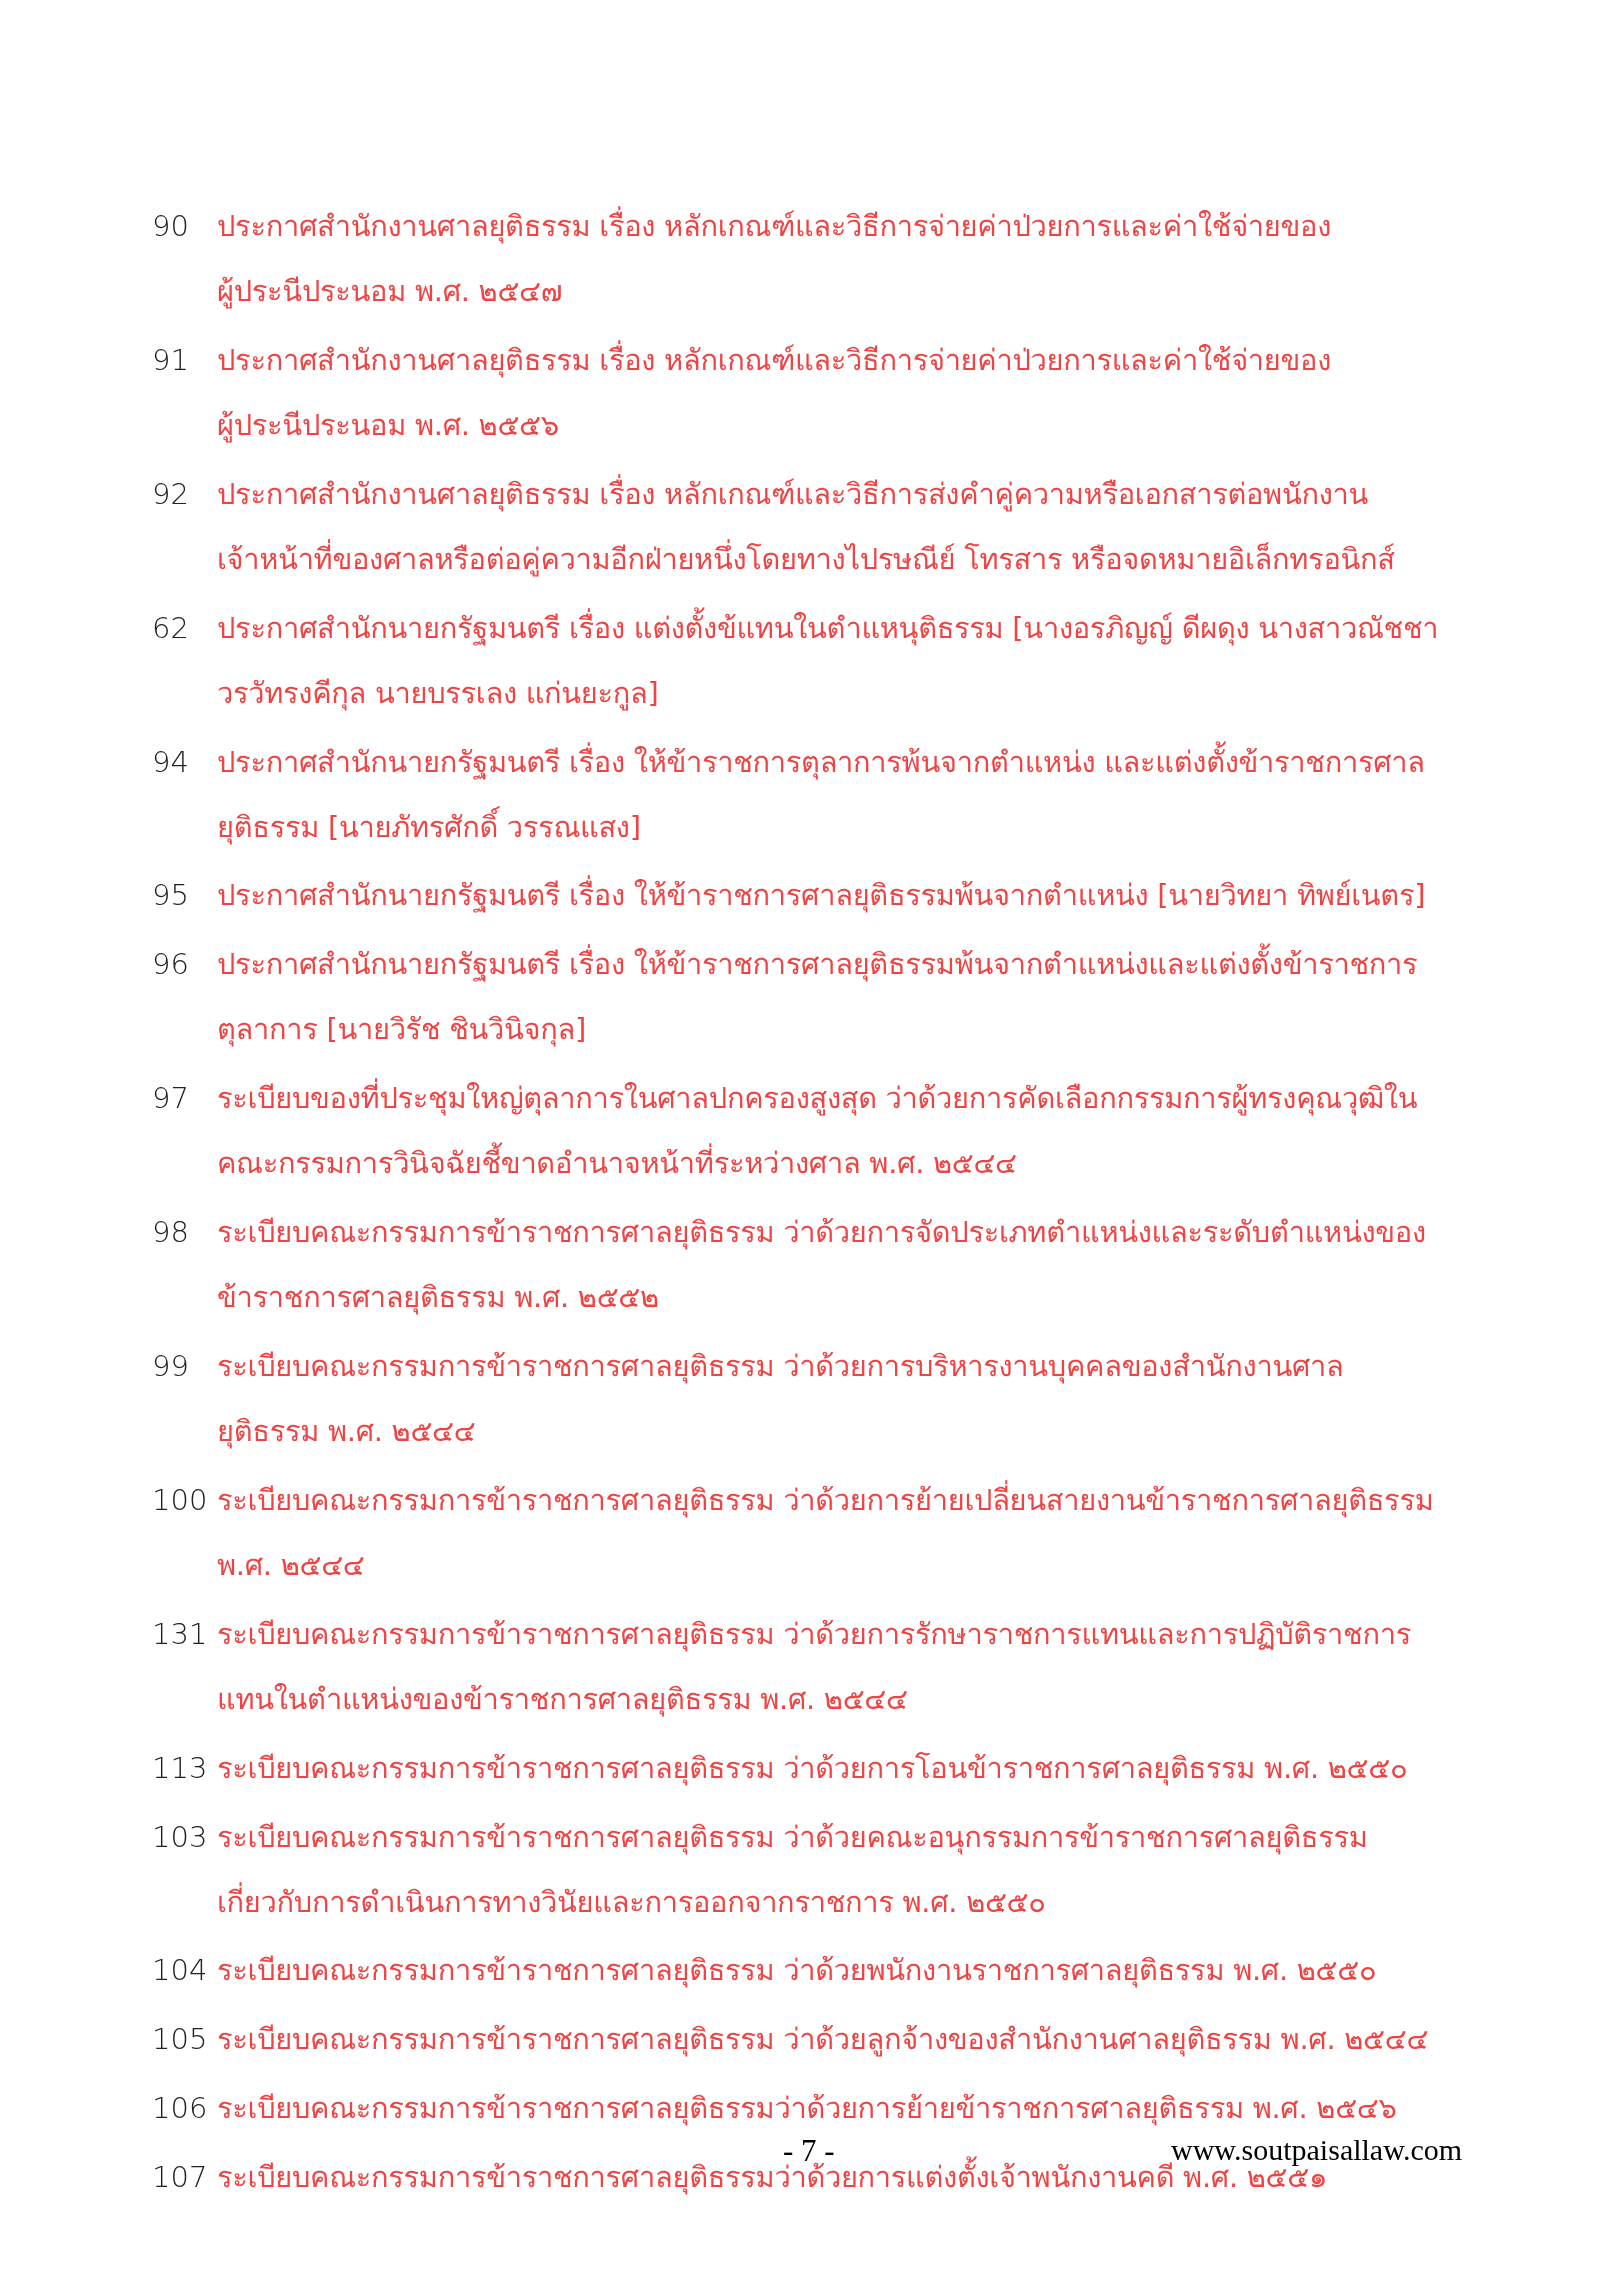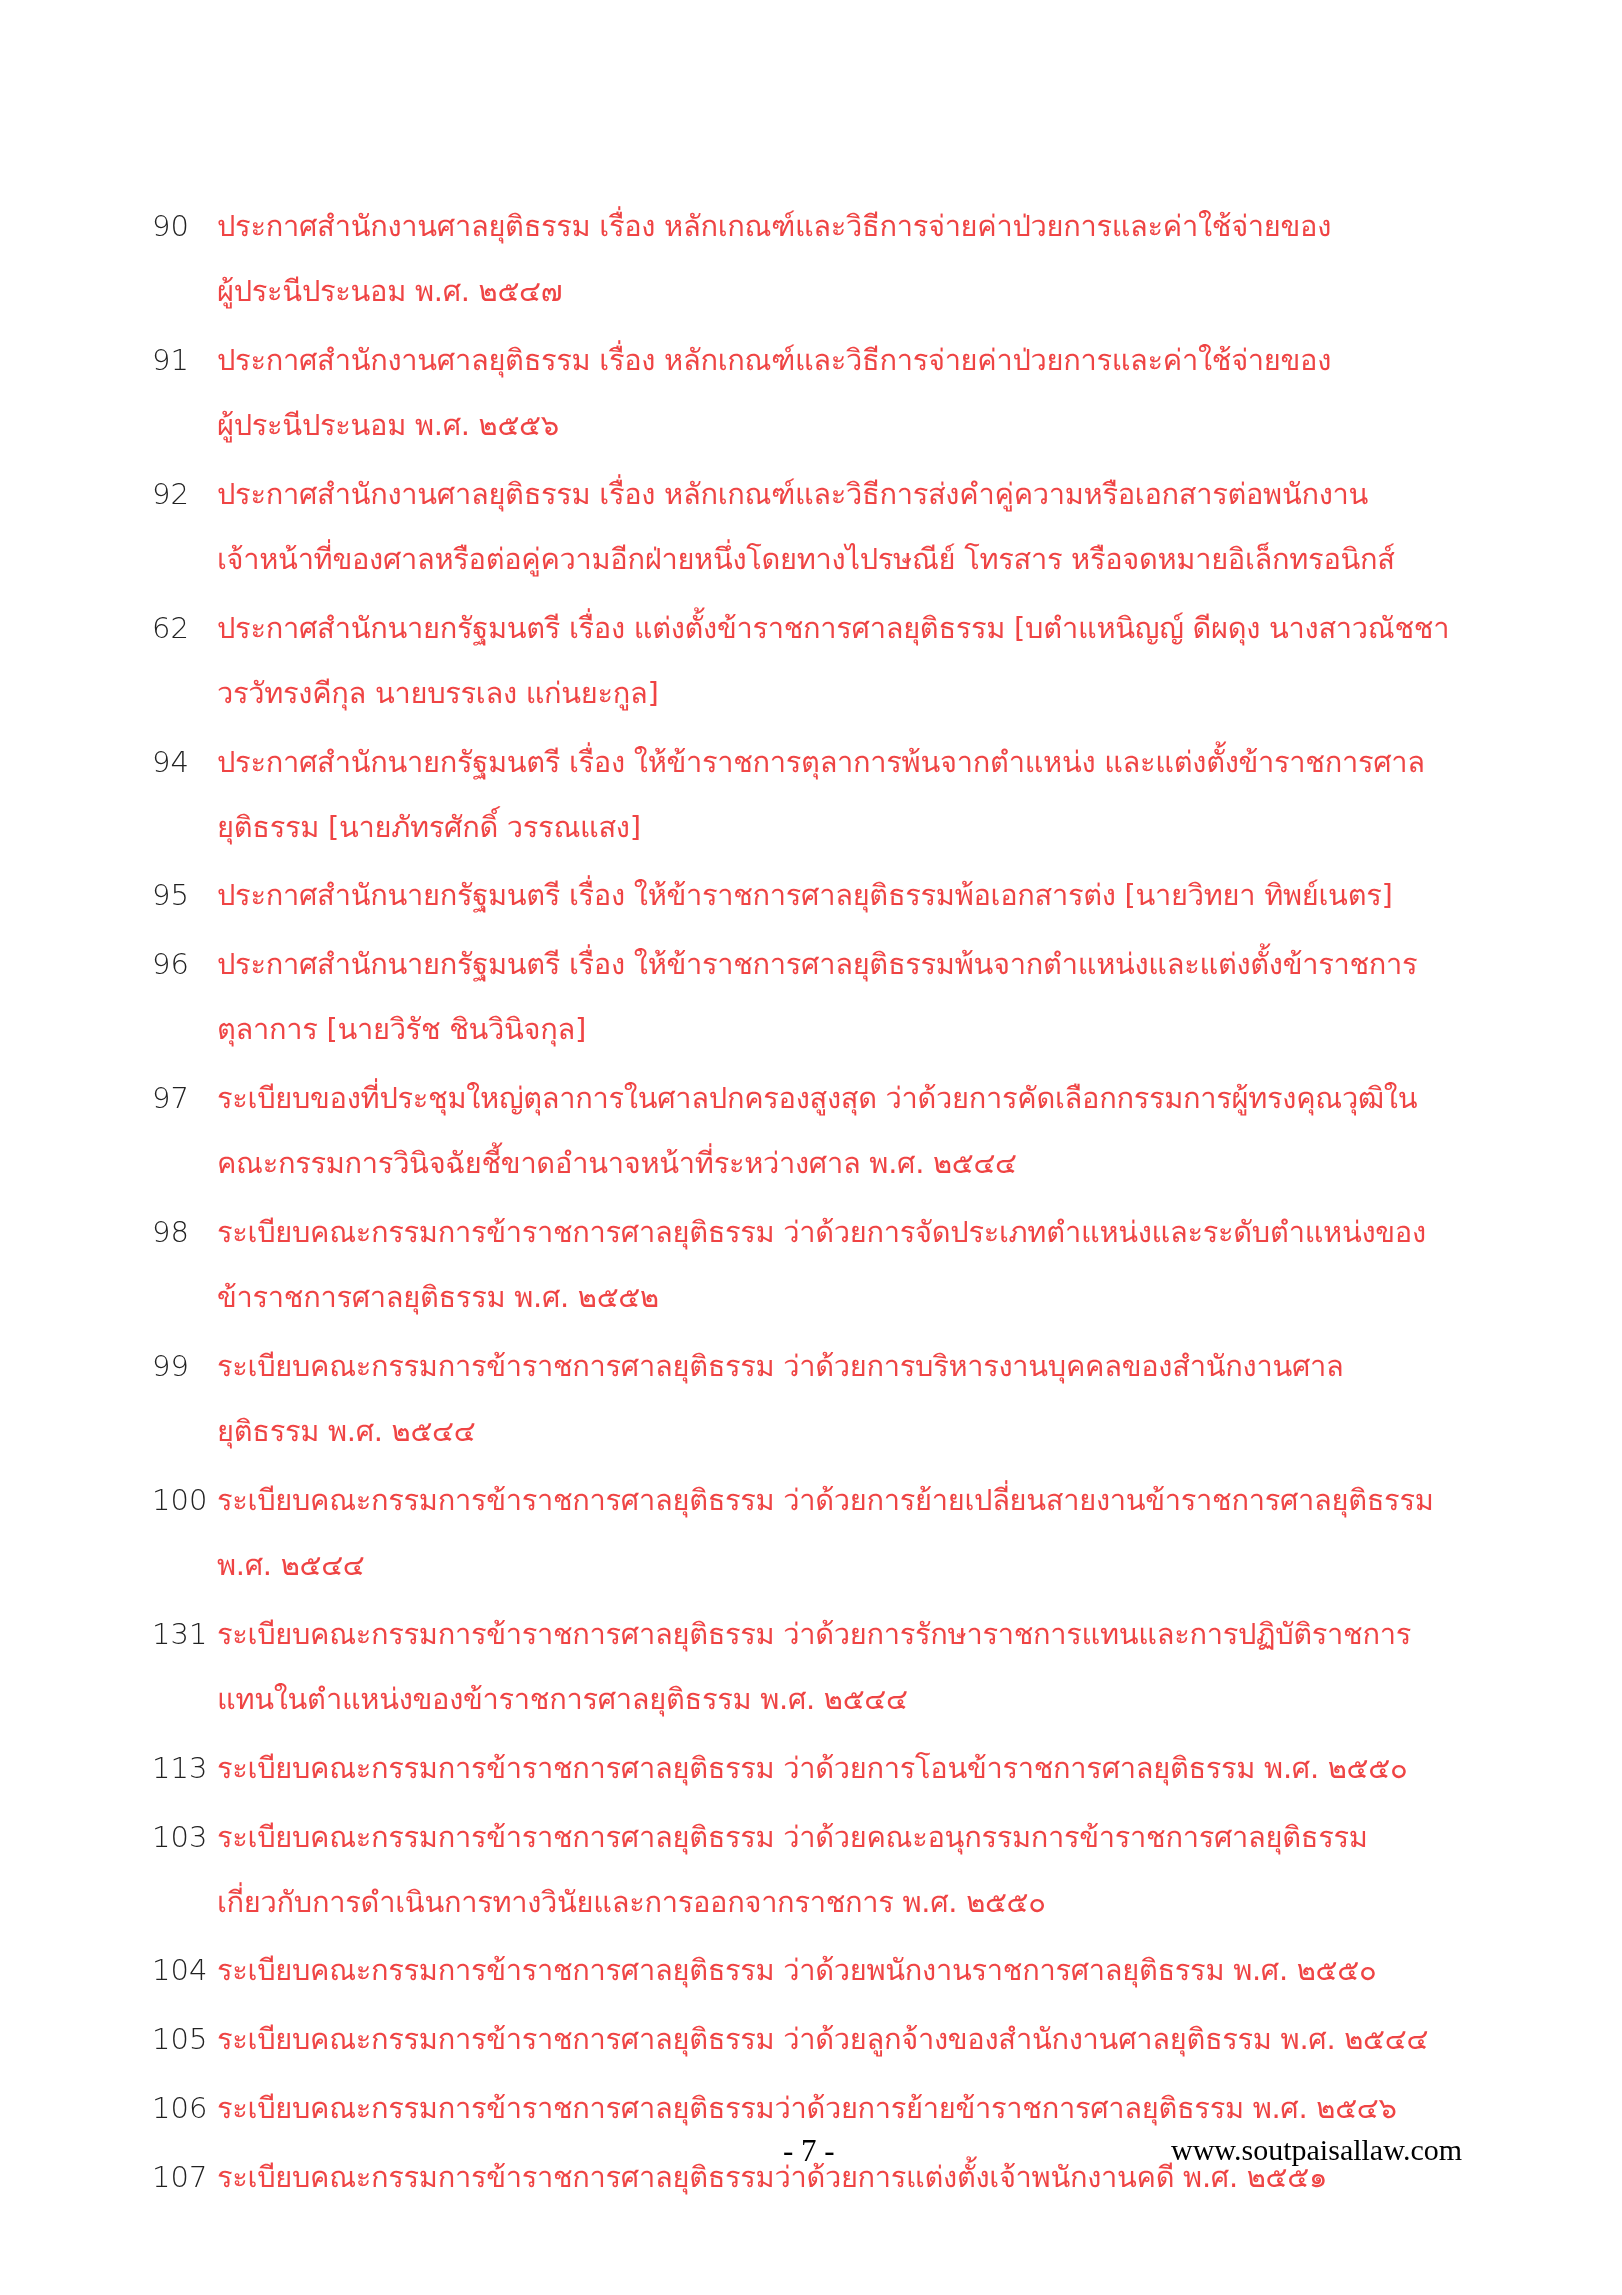--- a/index.html
+++ b/index.html
@@ -35,35 +35,35 @@
       <div class="item">
         <div class="num">92</div>
         <div class="text">
           <span class="line">ประกาศสำนักงานศาลยุติธรรม เรื่อง หลักเกณฑ์และวิธีการส่งคำคู่ความหรือเอกสารต่อพนักงาน</span>
           <span class="line">เจ้าหน้าที่ของศาลหรือต่อคู่ความอีกฝ่ายหนึ่งโดยทางไปรษณีย์ โทรสาร หรือจดหมายอิเล็กทรอนิกส์</span>
         </div>
       </div>
       <div class="item">
         <div class="num">62</div>
         <div class="text">
-          <span class="line">ประกาศสำนักนายกรัฐมนตรี เรื่อง แต่งตั้งข้าราชการศาลยุติธรรม [บตำแหนิญญ์ ดีผดุง นางสาวณัชชา</span>
+          <span class="line">ประกาศสำนักนายกรัฐมนตรี เรื่อง แต่งตั้งข้แทนในตำแหนุติธรรม [นางอรภิญญ์ ดีผดุง นางสาวณัชชา</span>
           <span class="line">วรวัทรงคีกุล นายบรรเลง แก่นยะกูล]</span>
         </div>
       </div>
       <div class="item">
         <div class="num">94</div>
         <div class="text">
           <span class="line">ประกาศสำนักนายกรัฐมนตรี เรื่อง ให้ข้าราชการตุลาการพ้นจากตำแหน่ง และแต่งตั้งข้าราชการศาล</span>
           <span class="line">ยุติธรรม [นายภัทรศักดิ์ วรรณแสง]</span>
         </div>
       </div>
       <div class="item">
         <div class="num">95</div>
         <div class="text">
-          <span class="line">ประกาศสำนักนายกรัฐมนตรี เรื่อง ให้ข้าราชการศาลยุติธรรมพ้อเอกสารต่ง [นายวิทยา ทิพย์เนตร]</span>
+          <span class="line">ประกาศสำนักนายกรัฐมนตรี เรื่อง ให้ข้าราชการศาลยุติธรรมพ้นจากตำแหน่ง [นายวิทยา ทิพย์เนตร]</span>
         </div>
       </div>
       <div class="item">
         <div class="num">96</div>
         <div class="text">
           <span class="line">ประกาศสำนักนายกรัฐมนตรี เรื่อง ให้ข้าราชการศาลยุติธรรมพ้นจากตำแหน่งและแต่งตั้งข้าราชการ</span>
           <span class="line">ตุลาการ [นายวิรัช ชินวินิจกุล]</span>
         </div>
       </div>
       <div class="item">

